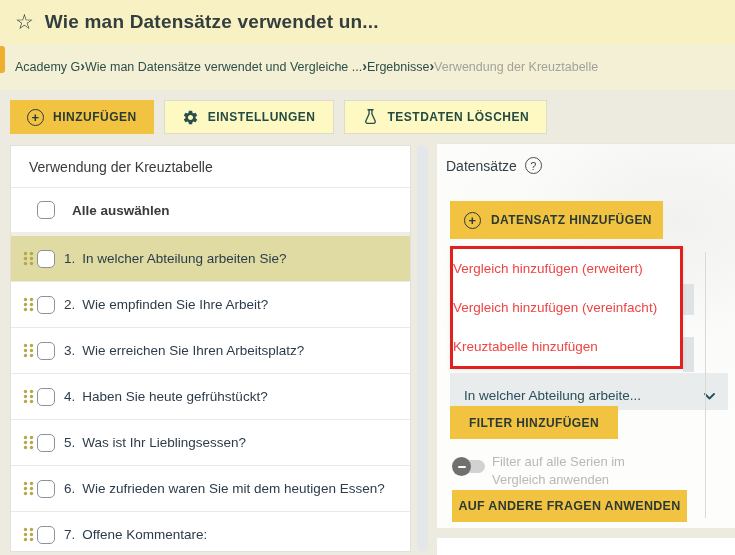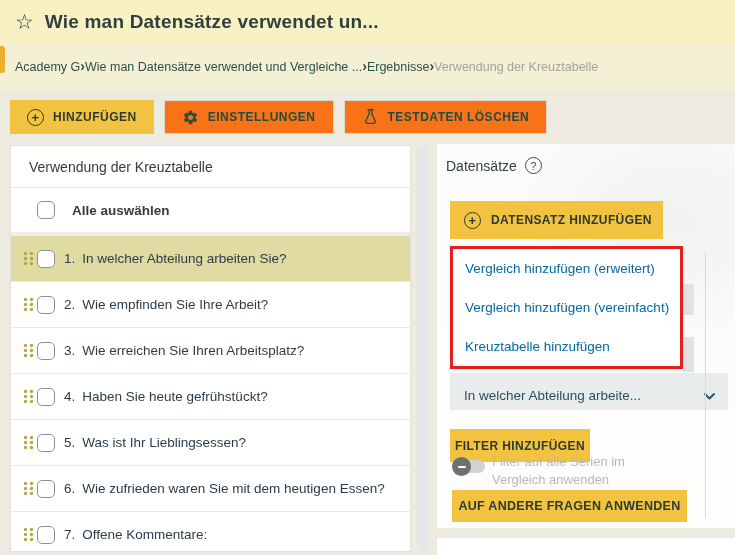--- a/index.html
+++ b/index.html
@@ -18,21 +18,21 @@
   .bc-item{color:#2e4f48;white-space:nowrap;cursor:pointer;}
   .bc-item.current{color:#a2a29a;cursor:default;}
   .bc-sep{color:#2e4f48;font-size:14px;font-weight:700;margin-top:-2px;}
   .side-tab{position:absolute;left:0;top:46px;width:5px;height:27px;background:#efae2d;border-radius:0 3px 3px 0;}
 
   
   .toolbar{position:absolute;left:10px;top:100px;display:flex;gap:10px;}
   .btn{height:34px;display:flex;align-items:center;gap:9px;padding:0 17px;box-sizing:border-box;
        font-size:12px;font-weight:700;letter-spacing:.5px;color:#234b44;cursor:pointer;}
   .btn-yellow{background:#f2c341;color:#2b3a33;}
-  .btn-light{background:#f97316;border:1px solid #dcdbcd;}
+  .btn-light{background:#fef9c3;border:1px solid #dcdbcd;}
   .plus-circle{width:17px;height:17px;border:1.6px solid currentColor;border-radius:50%;
        display:flex;align-items:center;justify-content:center;font-size:13px;font-weight:600;line-height:1;box-sizing:border-box;}
   .toolbar .icon-svg{display:flex;align-items:center;}
 
   
   .list-card{position:absolute;left:10px;top:145px;width:401px;height:407px;background:#ffffff;
        border:1px solid #e2e1d8;box-sizing:border-box;overflow:hidden;}
   .list-header{height:41px;display:flex;align-items:center;padding-left:18px;
        font-size:14px;color:#3a3a3a;border-bottom:1px solid #eceae2;}
   .select-row{height:44px;display:flex;align-items:center;padding-left:26px;gap:17px;
@@ -60,26 +60,26 @@
   .help-circle{width:17px;height:17px;border:1.4px solid #4c4c4c;border-radius:50%;box-sizing:border-box;
        display:flex;align-items:center;justify-content:center;font-size:11px;color:#4c4c4c;cursor:pointer;}
   .btn-add-dataset{position:absolute;left:13px;top:57px;width:213px;height:38px;background:#f2c341;
        display:flex;align-items:center;gap:10px;padding-left:14px;box-sizing:border-box;
        font-size:12px;font-weight:700;letter-spacing:.4px;color:#2b3a33;cursor:pointer;}
   .frag{position:absolute;background:#e0e3e5;}
   .frag-1{left:246px;top:140px;width:11px;height:31px;}
   .frag-2{left:246px;top:193px;width:11px;height:35px;}
   .menu-overlay{position:absolute;left:13px;top:102px;width:233px;height:123px;background:#ffffff;
        border:3px solid #e32020;box-sizing:border-box;box-shadow:0 1px 4px rgba(0,0,0,.08);}
-  .menu-item{height:39px;display:flex;align-items:center;padding-left:12px;
-       font-size:13.5px;color:#0369a1;cursor:pointer;white-space:nowrap;}
+  .menu-item{height:39px;display:flex;align-items:center;
+       font-size:13.5px;color:#ef4444;cursor:pointer;white-space:nowrap;}
   .dropdown{position:absolute;left:13px;top:229px;width:278px;height:37px;background:#e9eced;
        display:flex;align-items:center;justify-content:space-between;padding:7px 13px 0 14px;
        box-sizing:border-box;font-size:13.5px;color:#2b4f5c;cursor:pointer;}
-  .btn-filter{position:absolute;left:13px;top:285px;width:140px;height:33px;background:#f2c341;
+  .btn-filter{position:absolute;left:13px;top:262px;width:168px;height:33px;background:#f2c341;
        display:flex;align-items:center;justify-content:center;
        font-size:12px;font-weight:700;letter-spacing:.4px;color:#2b3a33;cursor:pointer;}
   .toggle{position:absolute;left:15px;top:313px;width:34px;height:19px;cursor:pointer;}
   .toggle-track{position:absolute;left:6px;top:3px;width:27px;height:13px;background:#d2d2d2;border-radius:7px;}
   .toggle-knob{position:absolute;left:0;top:0;width:19px;height:19px;border-radius:50%;background:#707070;
        display:flex;align-items:center;justify-content:center;}
   .toggle-knob .minus{width:8px;height:2px;background:#ffffff;border-radius:1px;}
   .toggle-label{position:absolute;left:55px;top:309px;width:178px;font-size:13px;line-height:18px;color:#b8b8b4;}
   .btn-apply{position:absolute;left:15px;top:346px;width:235px;height:32px;background:#f2c341;
        display:flex;align-items:center;justify-content:center;z-index:5;

